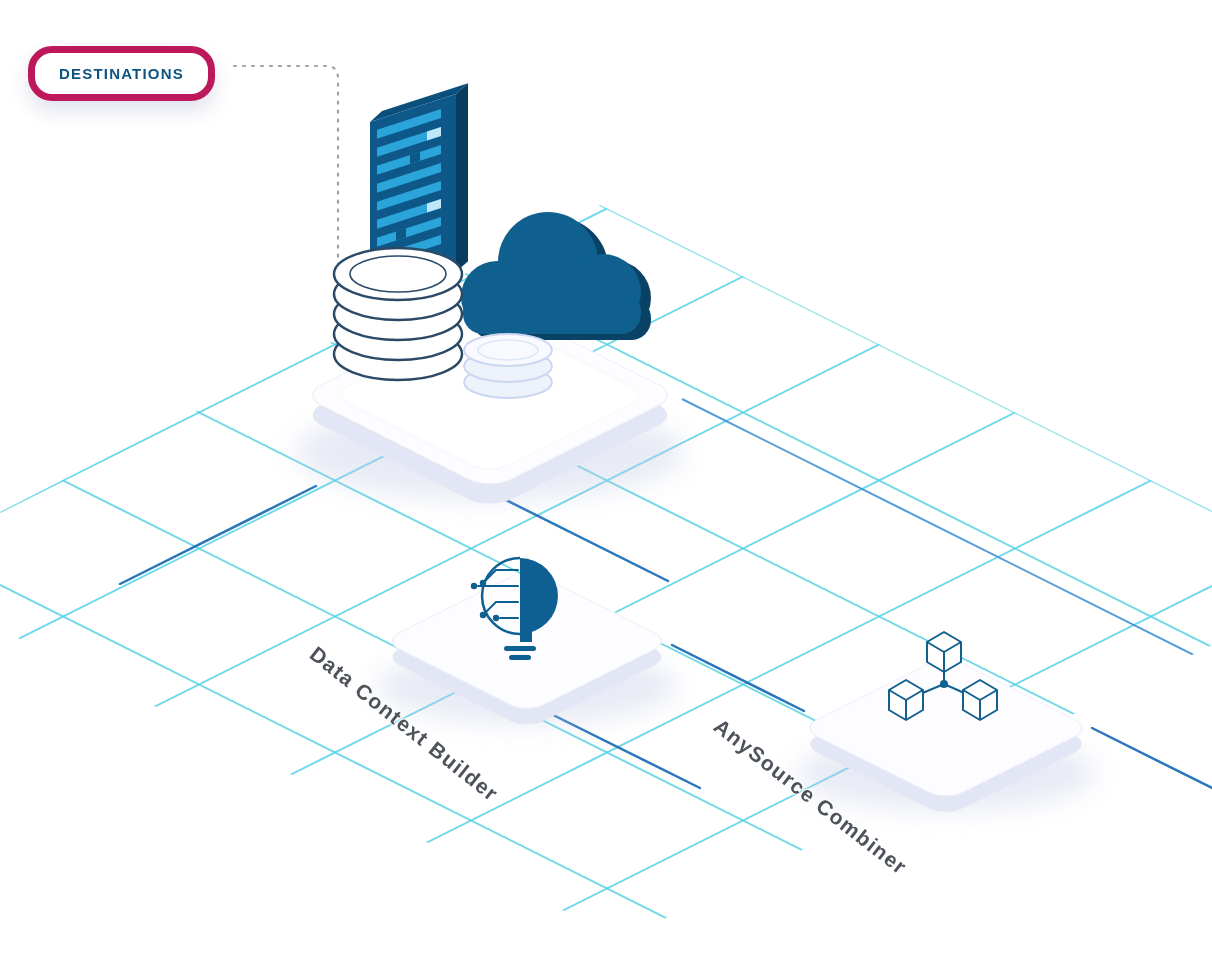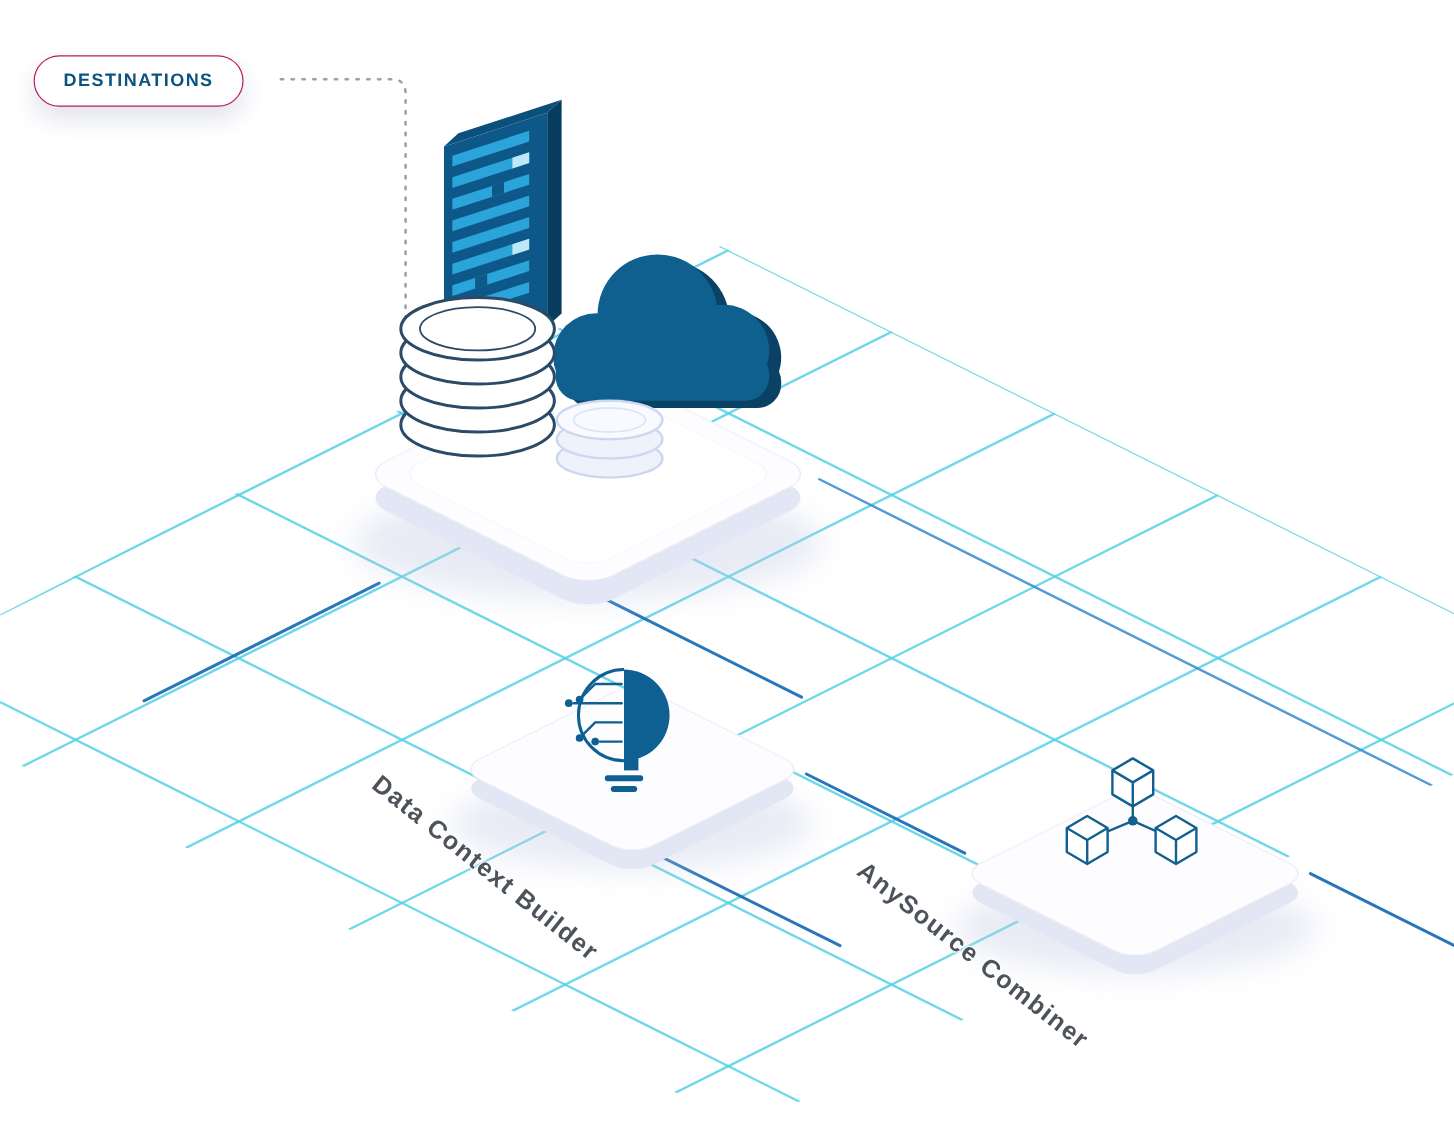--- a/index.html
+++ b/index.html
@@ -8,21 +8,21 @@
     font-family:"Liberation Sans",sans-serif;
   }
   .stage svg{position:absolute;left:0;top:0;}
   .grid-line{stroke:#55d2e5;stroke-width:2;opacity:.85;}
   .grid-line-medium{stroke:#3f8fd0;stroke-width:2;opacity:.9;}
   .connector{stroke:#1e6fb8;stroke-width:2.5;opacity:.95;stroke-linecap:round;}
   .dashed-link{stroke:#9aa2ad;stroke-width:2.2;fill:none;stroke-dasharray:2 7;stroke-linecap:round;}
   .pshadow{fill:#c3cae4;opacity:.38;filter:url(#soft);}
   .badge{
     position:absolute;left:28px;top:46px;
-    background:#ffffff;border:1px solid #be185d;border-radius:24px;
+    background:#ffffff;border:7px solid #be185d;border-radius:24px;
     padding:12px 24px;font-size:15px;font-weight:700;letter-spacing:1.2px;
     color:#0c5380;box-shadow:0 10px 20px rgba(40,60,120,.14);
     white-space:nowrap;
     text-align:center;
   }
   .node-label{
     position:absolute;font-size:21px;font-weight:700;color:#4d525b;
     letter-spacing:1.3px;white-space:nowrap;transform-origin:0 0;
     text-shadow:0 1px 0 #fff,0 -1px 0 #fff,1px 0 0 #fff,-1px 0 0 #fff,0 0 8px #fff;
   }

